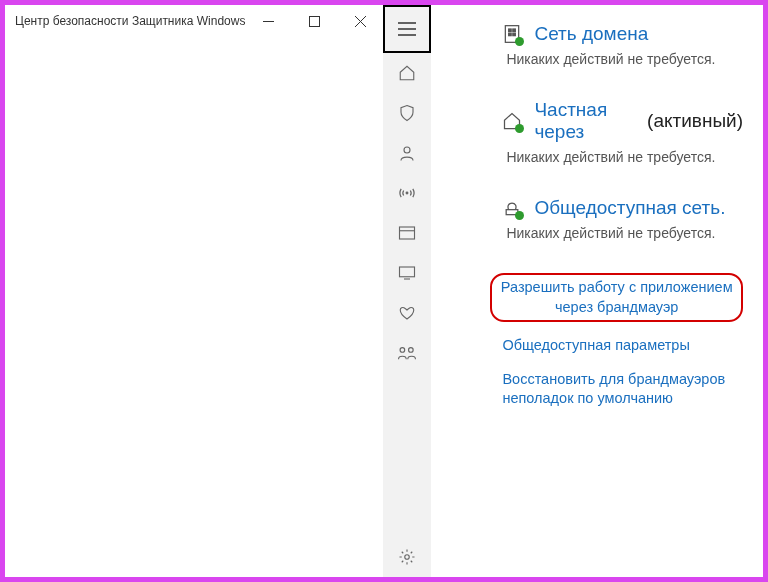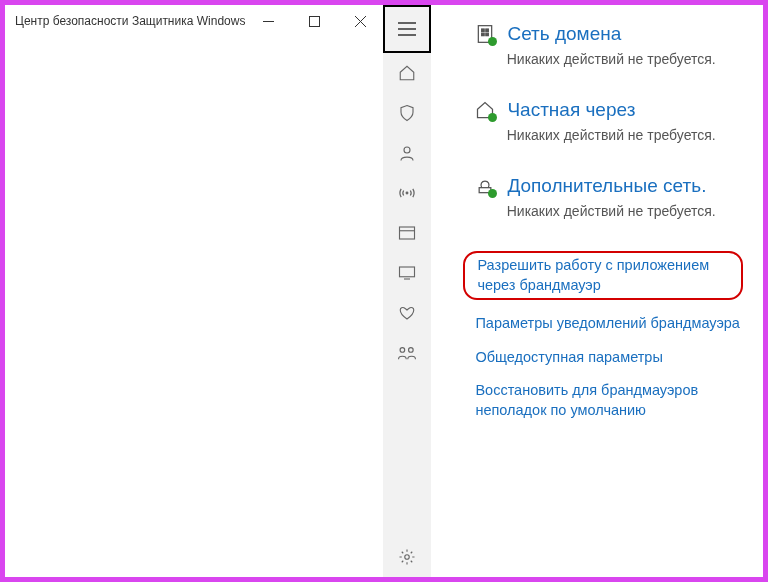--- a/index.html
+++ b/index.html
@@ -2,35 +2,35 @@
 <html><head>
 <meta charset="utf-8">
 <style>
   * { box-sizing: border-box; margin: 0; padding: 0; }
   html, body { width: 768px; height: 582px; font-family: "Segoe UI", Arial, sans-serif; background: #fff; overflow: hidden; }
   .window { width: 768px; height: 582px; border: 5px solid #d946ef; display: flex; flex-direction: row; }
   .titlebar { height: 32px; display: flex; align-items: center; justify-content: space-between; padding-left: 10px; font-size: 12px; color: #333; }
   .winbtns { display: flex; height: 100%; }
   .winbtn { width: 46px; display: flex; align-items: center; justify-content: center; font-size: 11px; color: #333; }
   .winbtn svg { width: 11px; height: 11px; }
-  .body { flex: 1; display: flex; min-height: 0; }
+  .body { flex: 1; display: flex; min-height: 0; gap: 27px; }
   .sidebar { width: 48px; background: #f2f2f2; display: flex; flex-direction: column; align-items: center; padding-top: 0; }
   .hamburger { width: 48px; height: 48px; display: flex; align-items: center; justify-content: center; border: 2px solid #000; }
   .sidebar-icon { width: 48px; height: 40px; display: flex; align-items: center; justify-content: center; color: #555; }
   .sidebar-spacer { flex: 1; }
   .content { flex: 1; padding: 18px 20px 0 44px; overflow: hidden; }
   .section { margin-bottom: 32px; }
   .sec-head { display: flex; align-items: center; gap: 12px; margin-bottom: 6px; }
   .sec-icon { width: 20px; height: 20px; color: #1a6fbf; position: relative; }
   .sec-title { font-size: 19px; color: #1a6fbf; font-weight: 400; }
   .active-tag { font-size: 19px; color: #222; margin-left: 6px; }
-  .sec-sub { font-size: 14px; color: #555; margin-left: 4px; text-align: center; }
+  .sec-sub { font-size: 14px; color: #555; margin-left: 4px; }
   .links { margin-top: 8px; }
   .link { display: block; font-size: 14.5px; color: #1a6fbf; margin-bottom: 14px; line-height: 1.35; max-width: 380px; }
-  .link.highlighted { border: 2px solid #d30000; border-radius: 14px; padding: 3px 12px; display: inline-block; margin-left: -12px; margin-bottom: 14px; }
+  .link.highlighted { border: 2px solid #d30000; border-radius: 14px; padding: 3px 4px; display: inline-block; margin-left: -12px; margin-bottom: 14px; text-align: center; }
   .check-badge { position: absolute; width: 9px; height: 9px; background: #2e9b2e; border-radius: 50%; bottom: -2px; right: -2px; }
 </style>
 </head>
 <body>
 
 <div class="window">
   <div class="titlebar">
     <span>Центр безопасности Защитника Windows</span>
     <div class="winbtns">
       <div class="winbtn">
@@ -141,40 +141,40 @@
 
       <div class="section">
         <div class="sec-head">
           <div class="sec-icon">
             <svg width="20" height="20" viewBox="0 0 24 24" fill="none" stroke="#555" stroke-width="1.5">
                 <path d="M3 11 L12 3 L21 11 V21 H3 Z"></path>
               </svg>
             <div class="check-badge"></div>
           </div>
           <a class="sec-title">Частная через</a>
+          <span class="active-tag">(активный)</span>
         </div>
         <div class="sec-sub">Никаких действий не требуется.</div>
       </div>
 
       <div class="section">
         <div class="sec-head">
           <div class="sec-icon">
             <svg width="20" height="20" viewBox="0 0 24 24" fill="none" stroke="#555" stroke-width="1.5">
                 <rect x="5" y="14" width="14" height="6"></rect>
                 <path d="M8 14 C6 10 8 6 12 6 C16 6 18 10 16 14"></path>
               </svg>
             <div class="check-badge"></div>
           </div>
-          <a class="sec-title">Дополнительные сеть.</a>
+          <a class="sec-title">Общедоступная сеть.</a>
         </div>
         <div class="sec-sub">Никаких действий не требуется.</div>
       </div>
 
       <div class="links">
         <a class="link highlighted">Разрешить работу с приложением через брандмауэр</a>
-        <a class="link">Параметры уведомлений брандмауэра</a>
         <a class="link">Общедоступная параметры</a>
         <a class="link">Восстановить для брандмауэров неполадок по умолчанию</a>
       </div>
 
     </div>
   </div>
 </div>
 
 </body></html>

